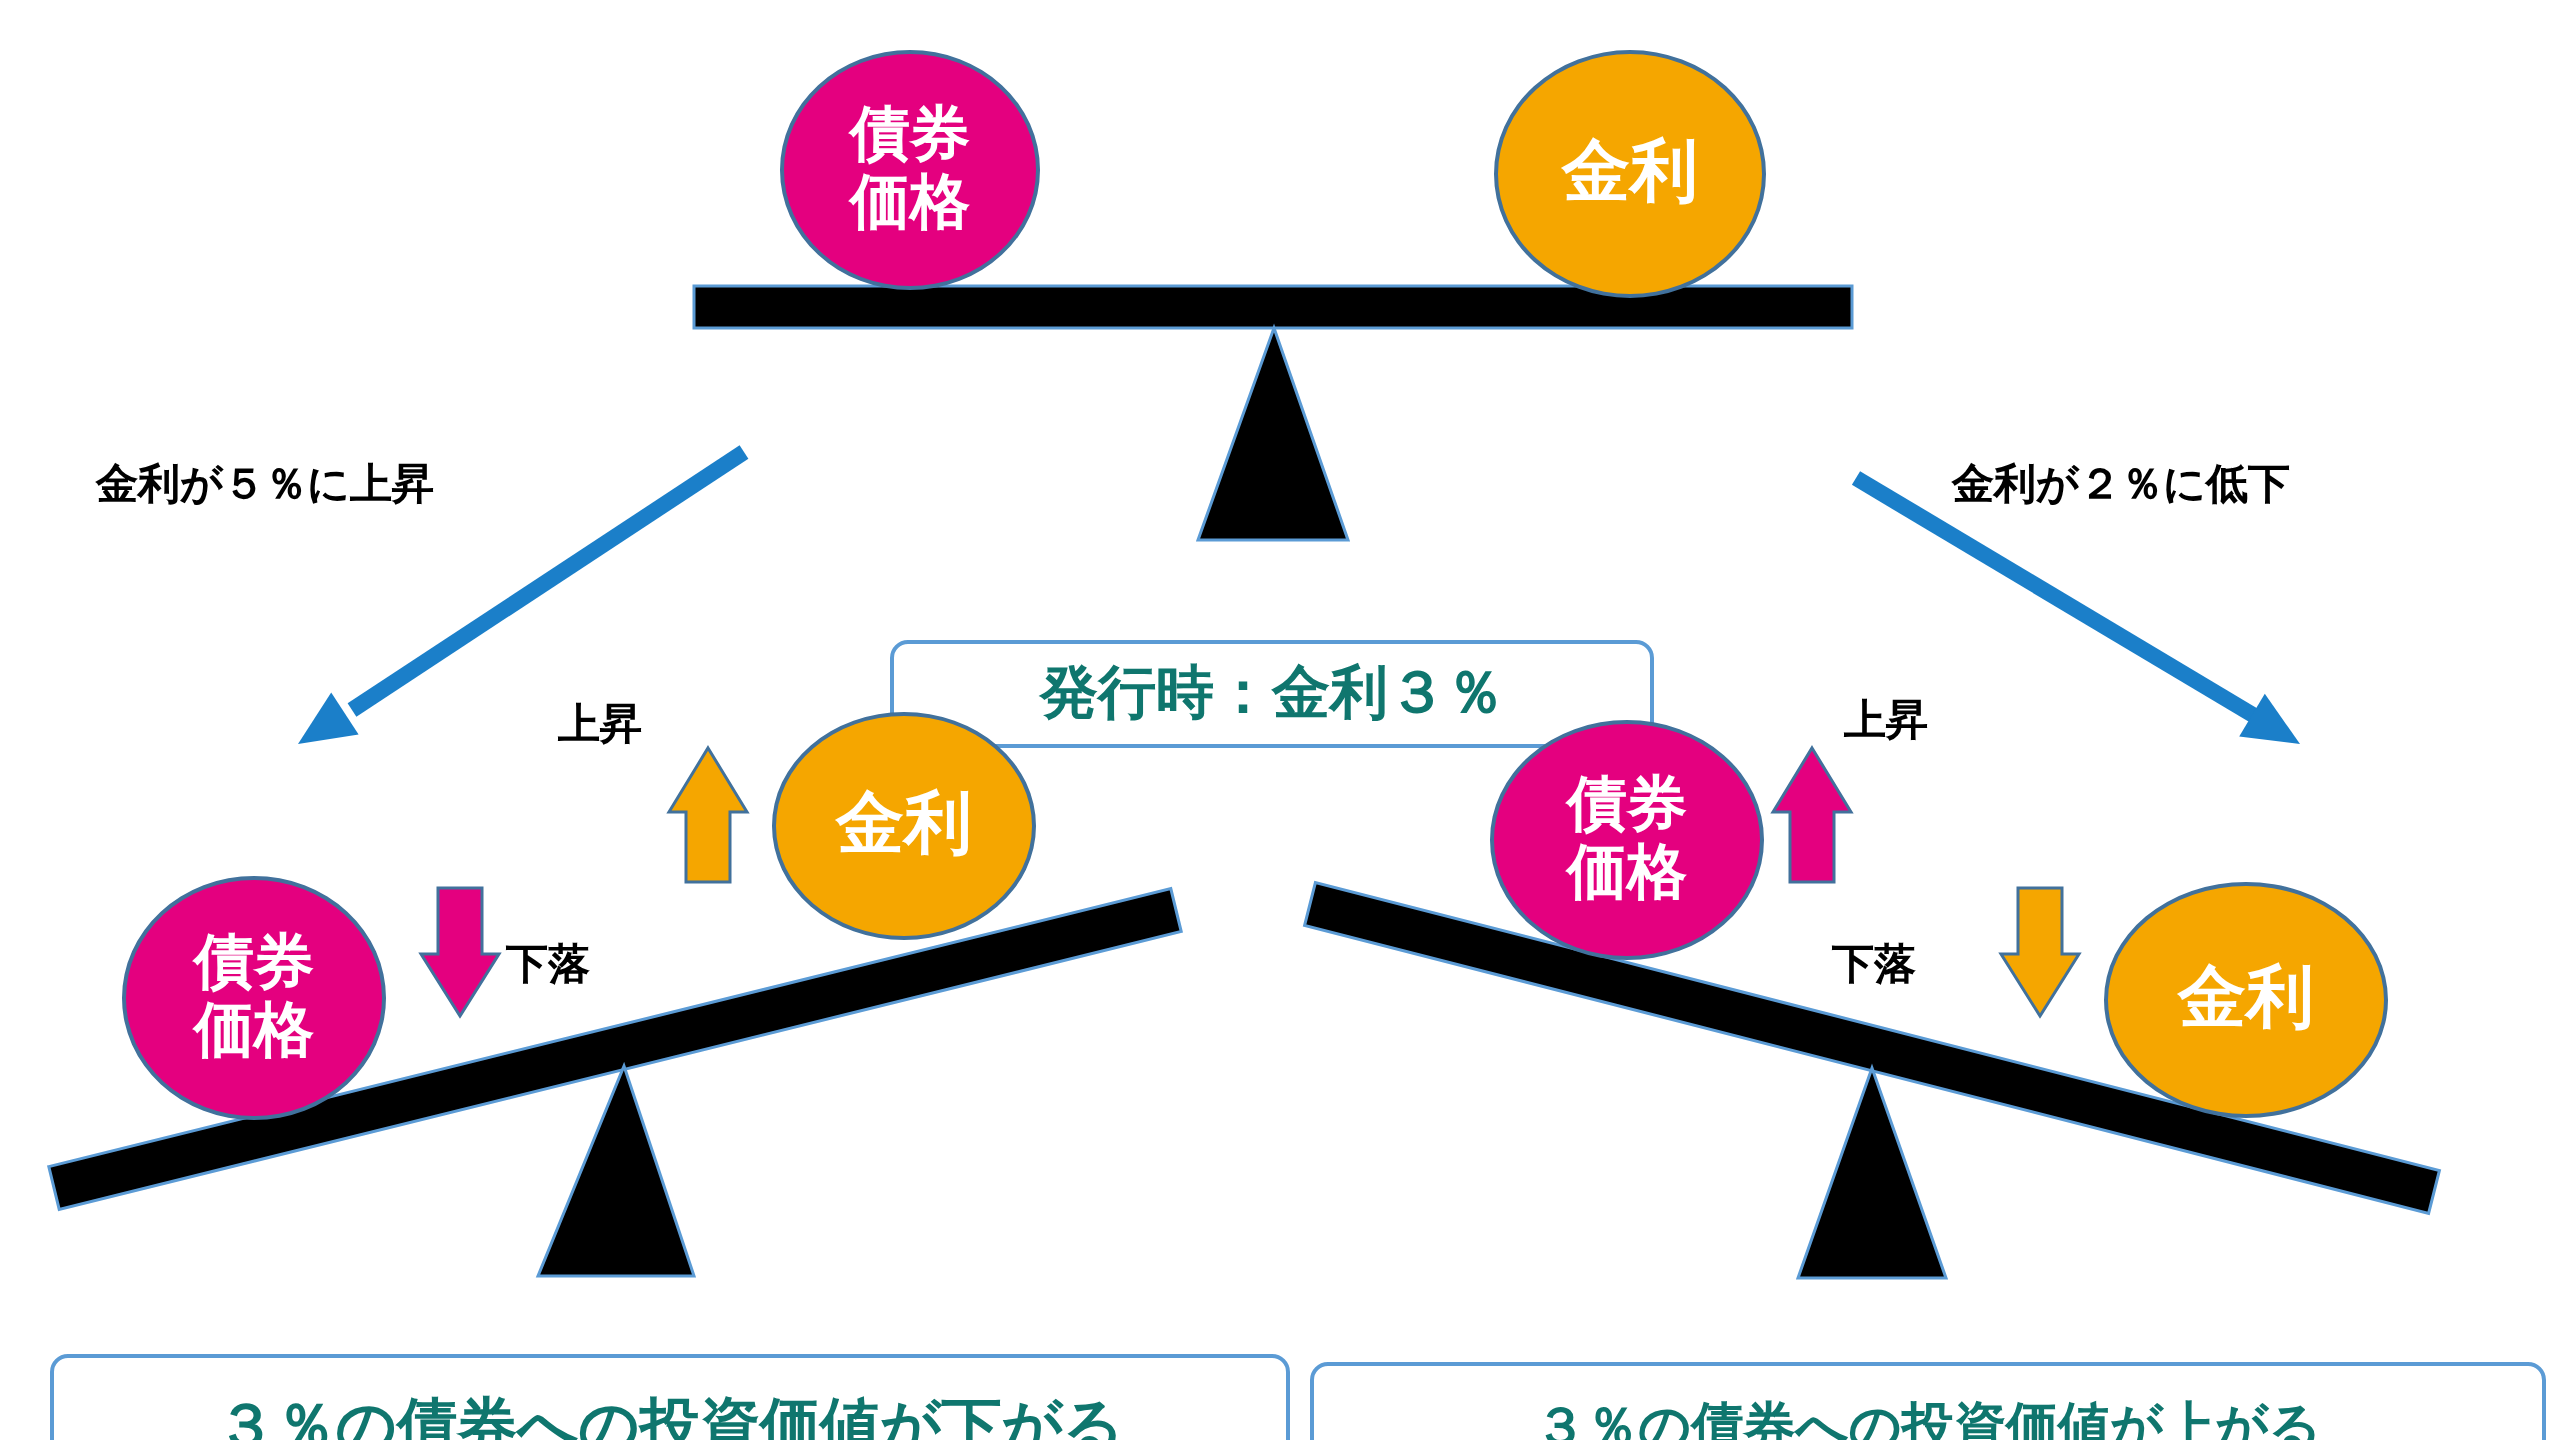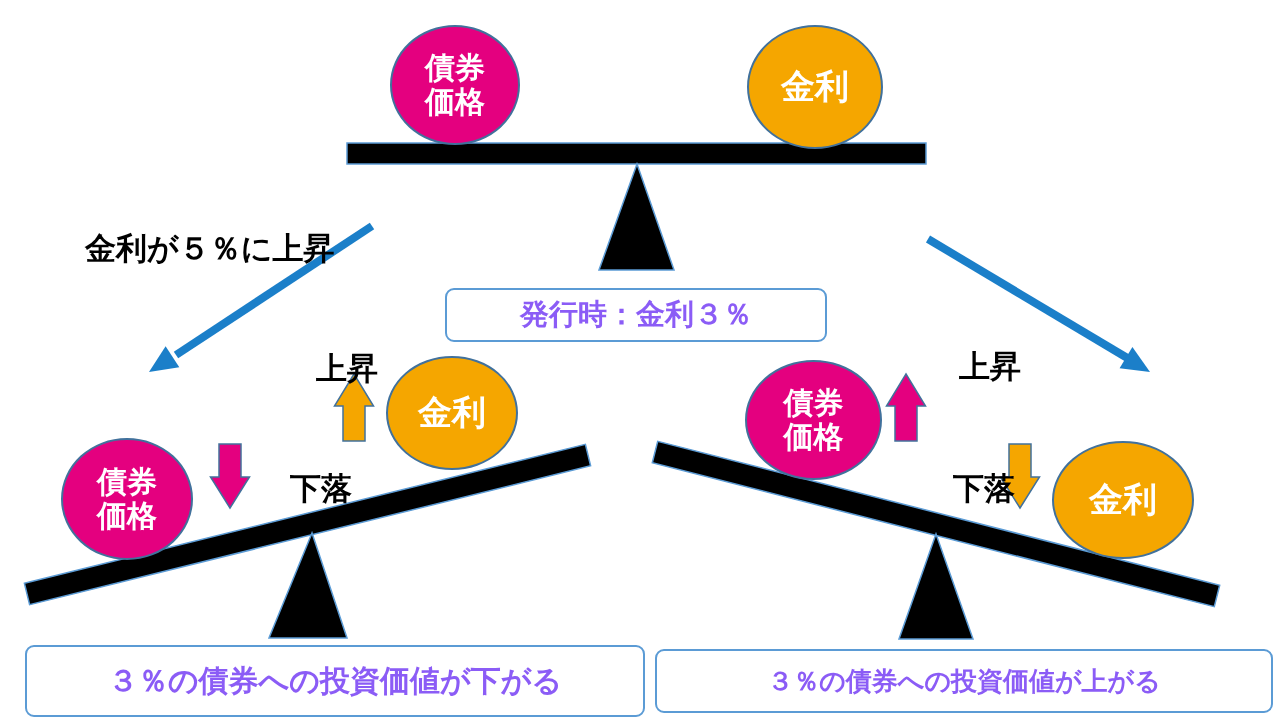--- a/index.html
+++ b/index.html
@@ -19,26 +19,26 @@
   .circle {
     border-radius:50%; display:flex; align-items:center; justify-content:center;
     text-align:center; color:#ffffff; font-weight:700; white-space:pre-line;
     border:2px solid var(--shape-outline); box-sizing:border-box; line-height:1.12;
   }
   .pink-bg   { background:var(--pink);text-align:right; }
   .orange-bg { background:var(--orange); }
   .fs30 { font-size:30px; }
   .fs34 { font-size:34px;font-family:Liberation Serif, serif; }
 
-  .label { font-weight:700; color:#000; font-size:31px; white-space:nowrap;margin-left:37px; }
+  .label { font-weight:700; color:#000; font-size:21px; white-space:nowrap; }
 
   .note-box {
     border:2px solid var(--box-border); border-radius:9px; background:#fff;
     display:flex; align-items:center; justify-content:center;
-    font-weight:700; color:#8b5cf6; box-sizing:border-box; white-space:nowrap;
+    font-weight:700; color:#0f766e; box-sizing:border-box; white-space:nowrap;margin-top:32px;
   }
 </style>
 </head>
 <body>
 
 <div id="canvas">
 
   <svg class="layer" viewBox="0 0 1280 720">
 
     <rect class="black-shape" x="347" y="143" width="579" height="21"></rect>
@@ -63,20 +63,21 @@
     <polygon class="orange-shape" points="1009,444 1031,444 1031,477 1039.5,477 1020,508 1000.5,477 1009,477"></polygon>
   </svg>
 
   <div class="abs circle pink-bg fs30" style="left:390px; top:25px; width:130px; height:120px;">債券
 価格</div>
 
   <div class="abs circle orange-bg fs34" style="left:747px; top:25px; width:136px; height:124px;">金利</div>
 
   <div class="abs label" style="left:48px; top:228px;">金利が５％に上昇</div>
 
+  <div class="abs label" style="left:976px; top:228px;">金利が２％に低下</div>
 
   <div class="abs note-box" style="left:445px; top:288px; width:382px; height:54px; font-size:29px;">発行時：金利３％</div>
 
   <div class="abs circle pink-bg fs30" style="left:61px; top:438px; width:132px; height:122px;">債券
 価格</div>
 
   <div class="abs label" style="left:253px; top:468px;">下落</div>
 
   <div class="abs label" style="left:279px; top:348px;">上昇</div>
 

